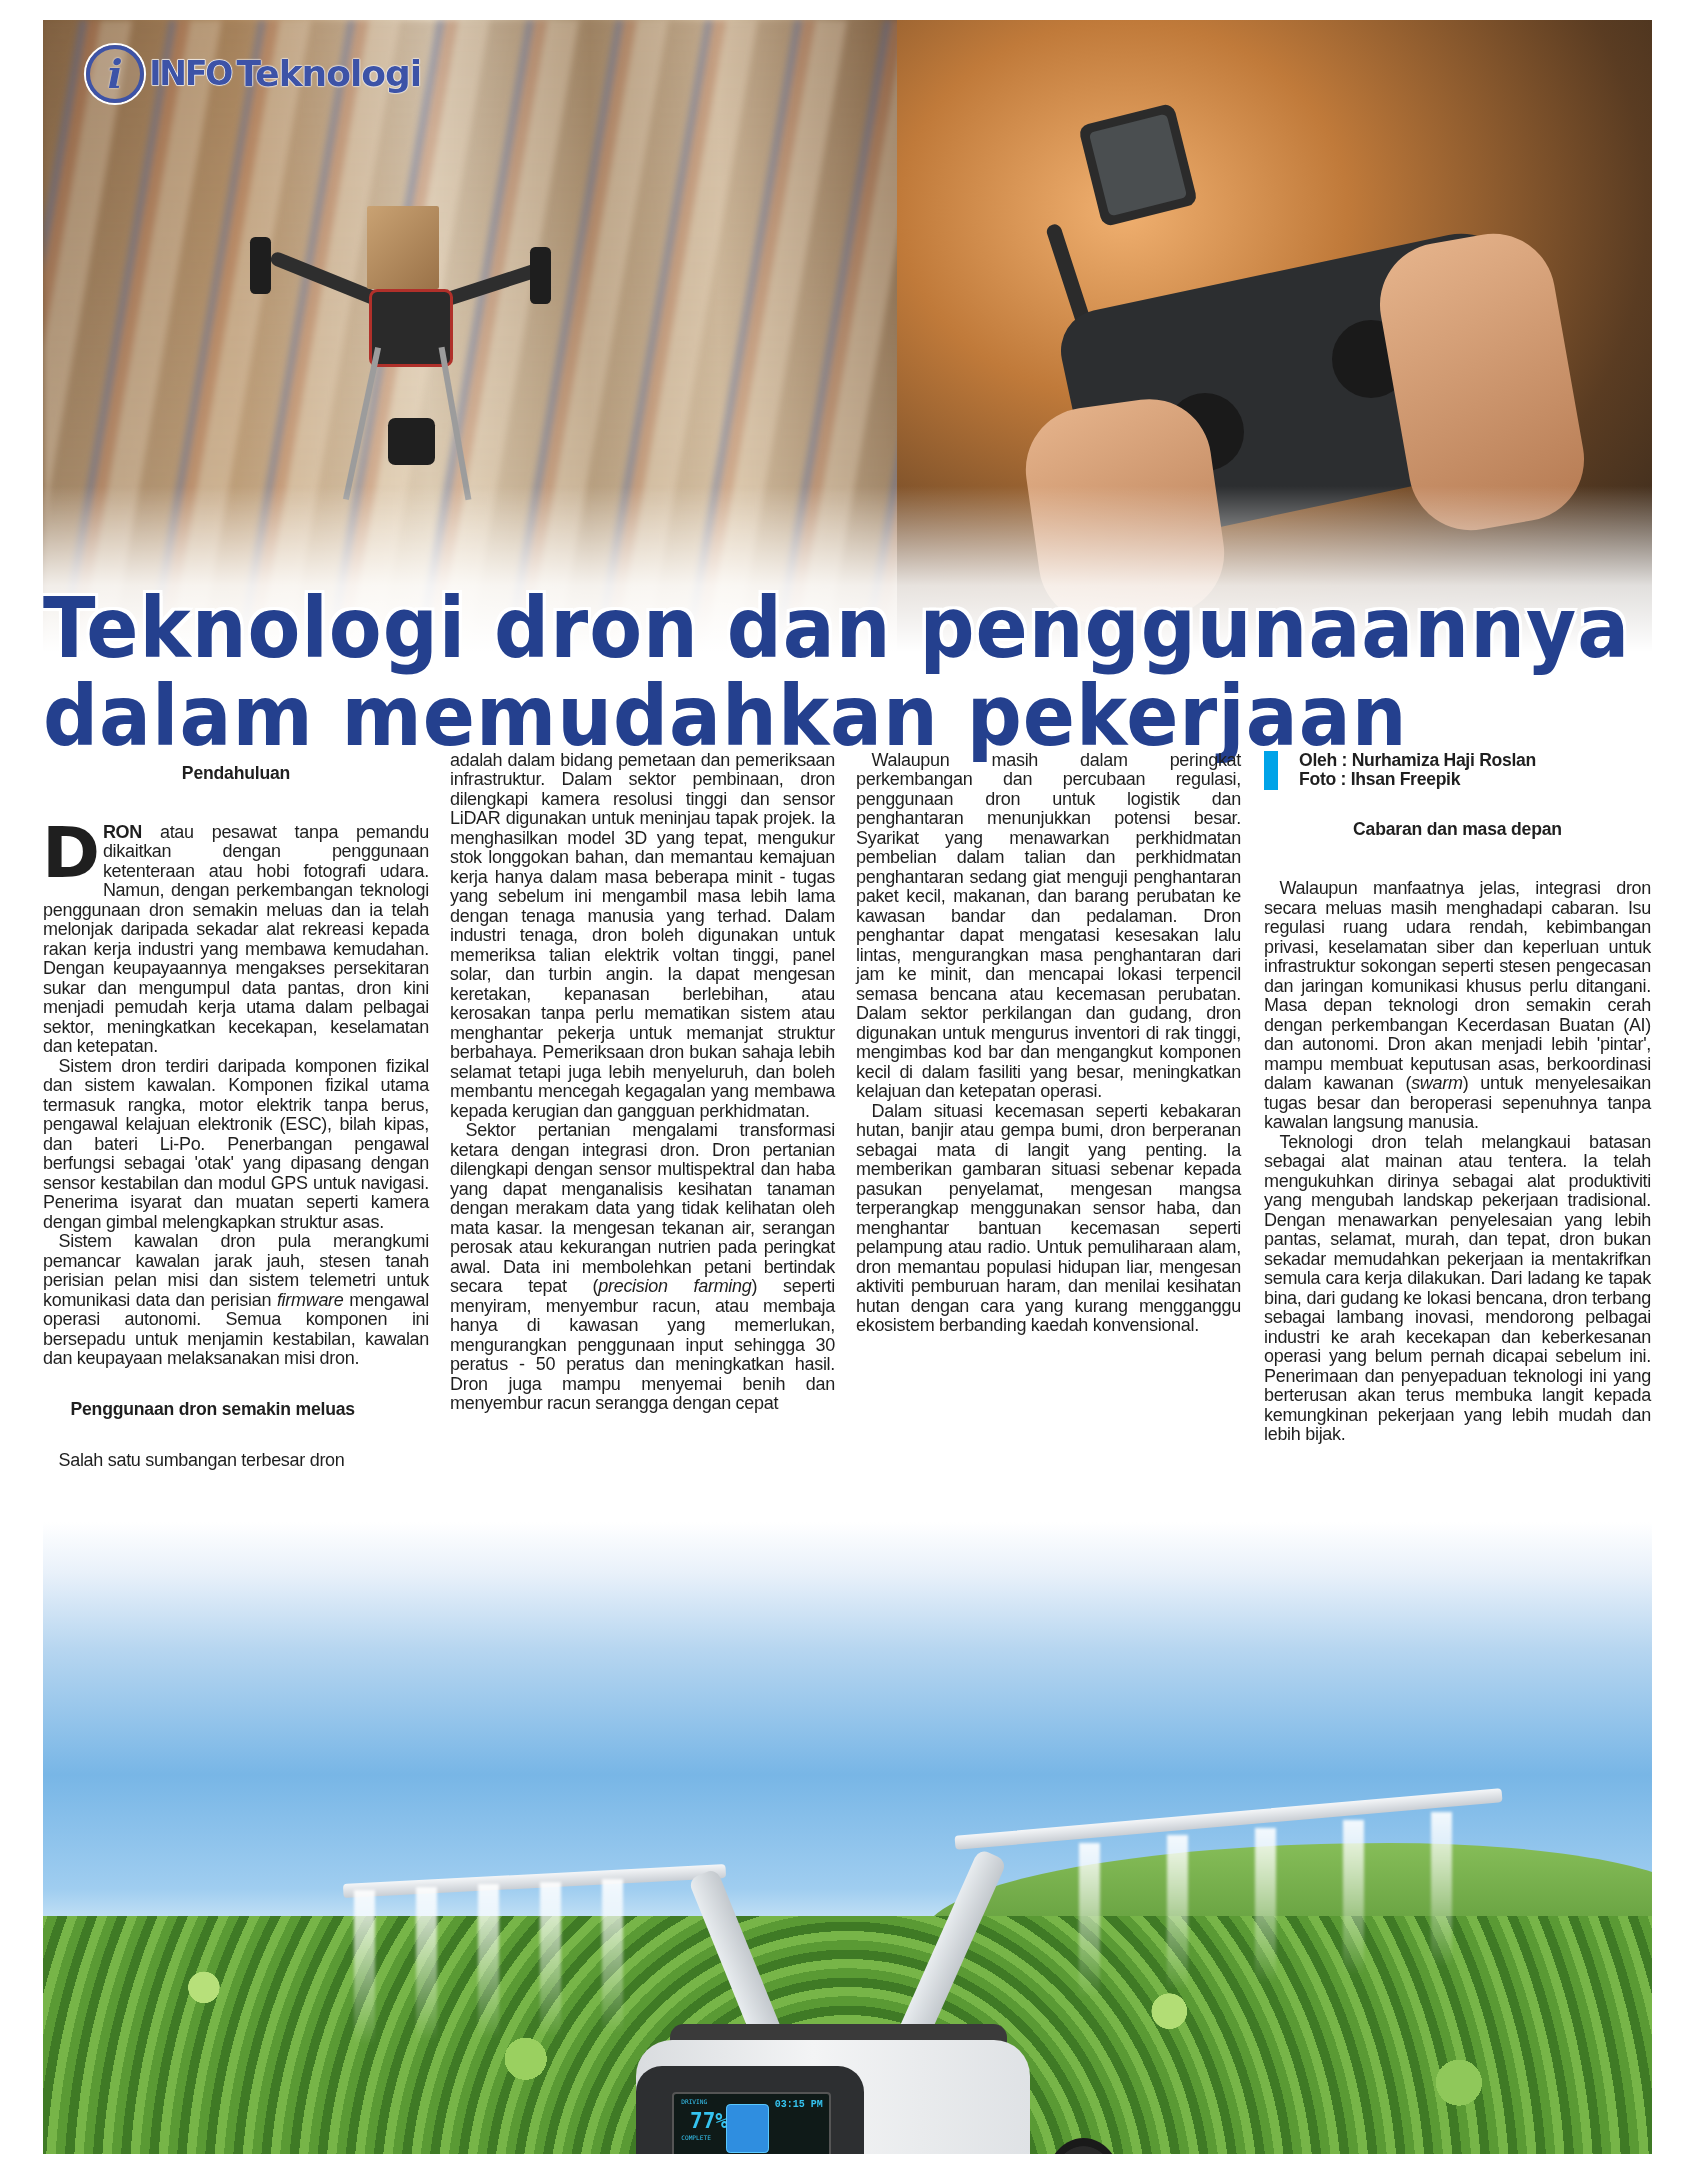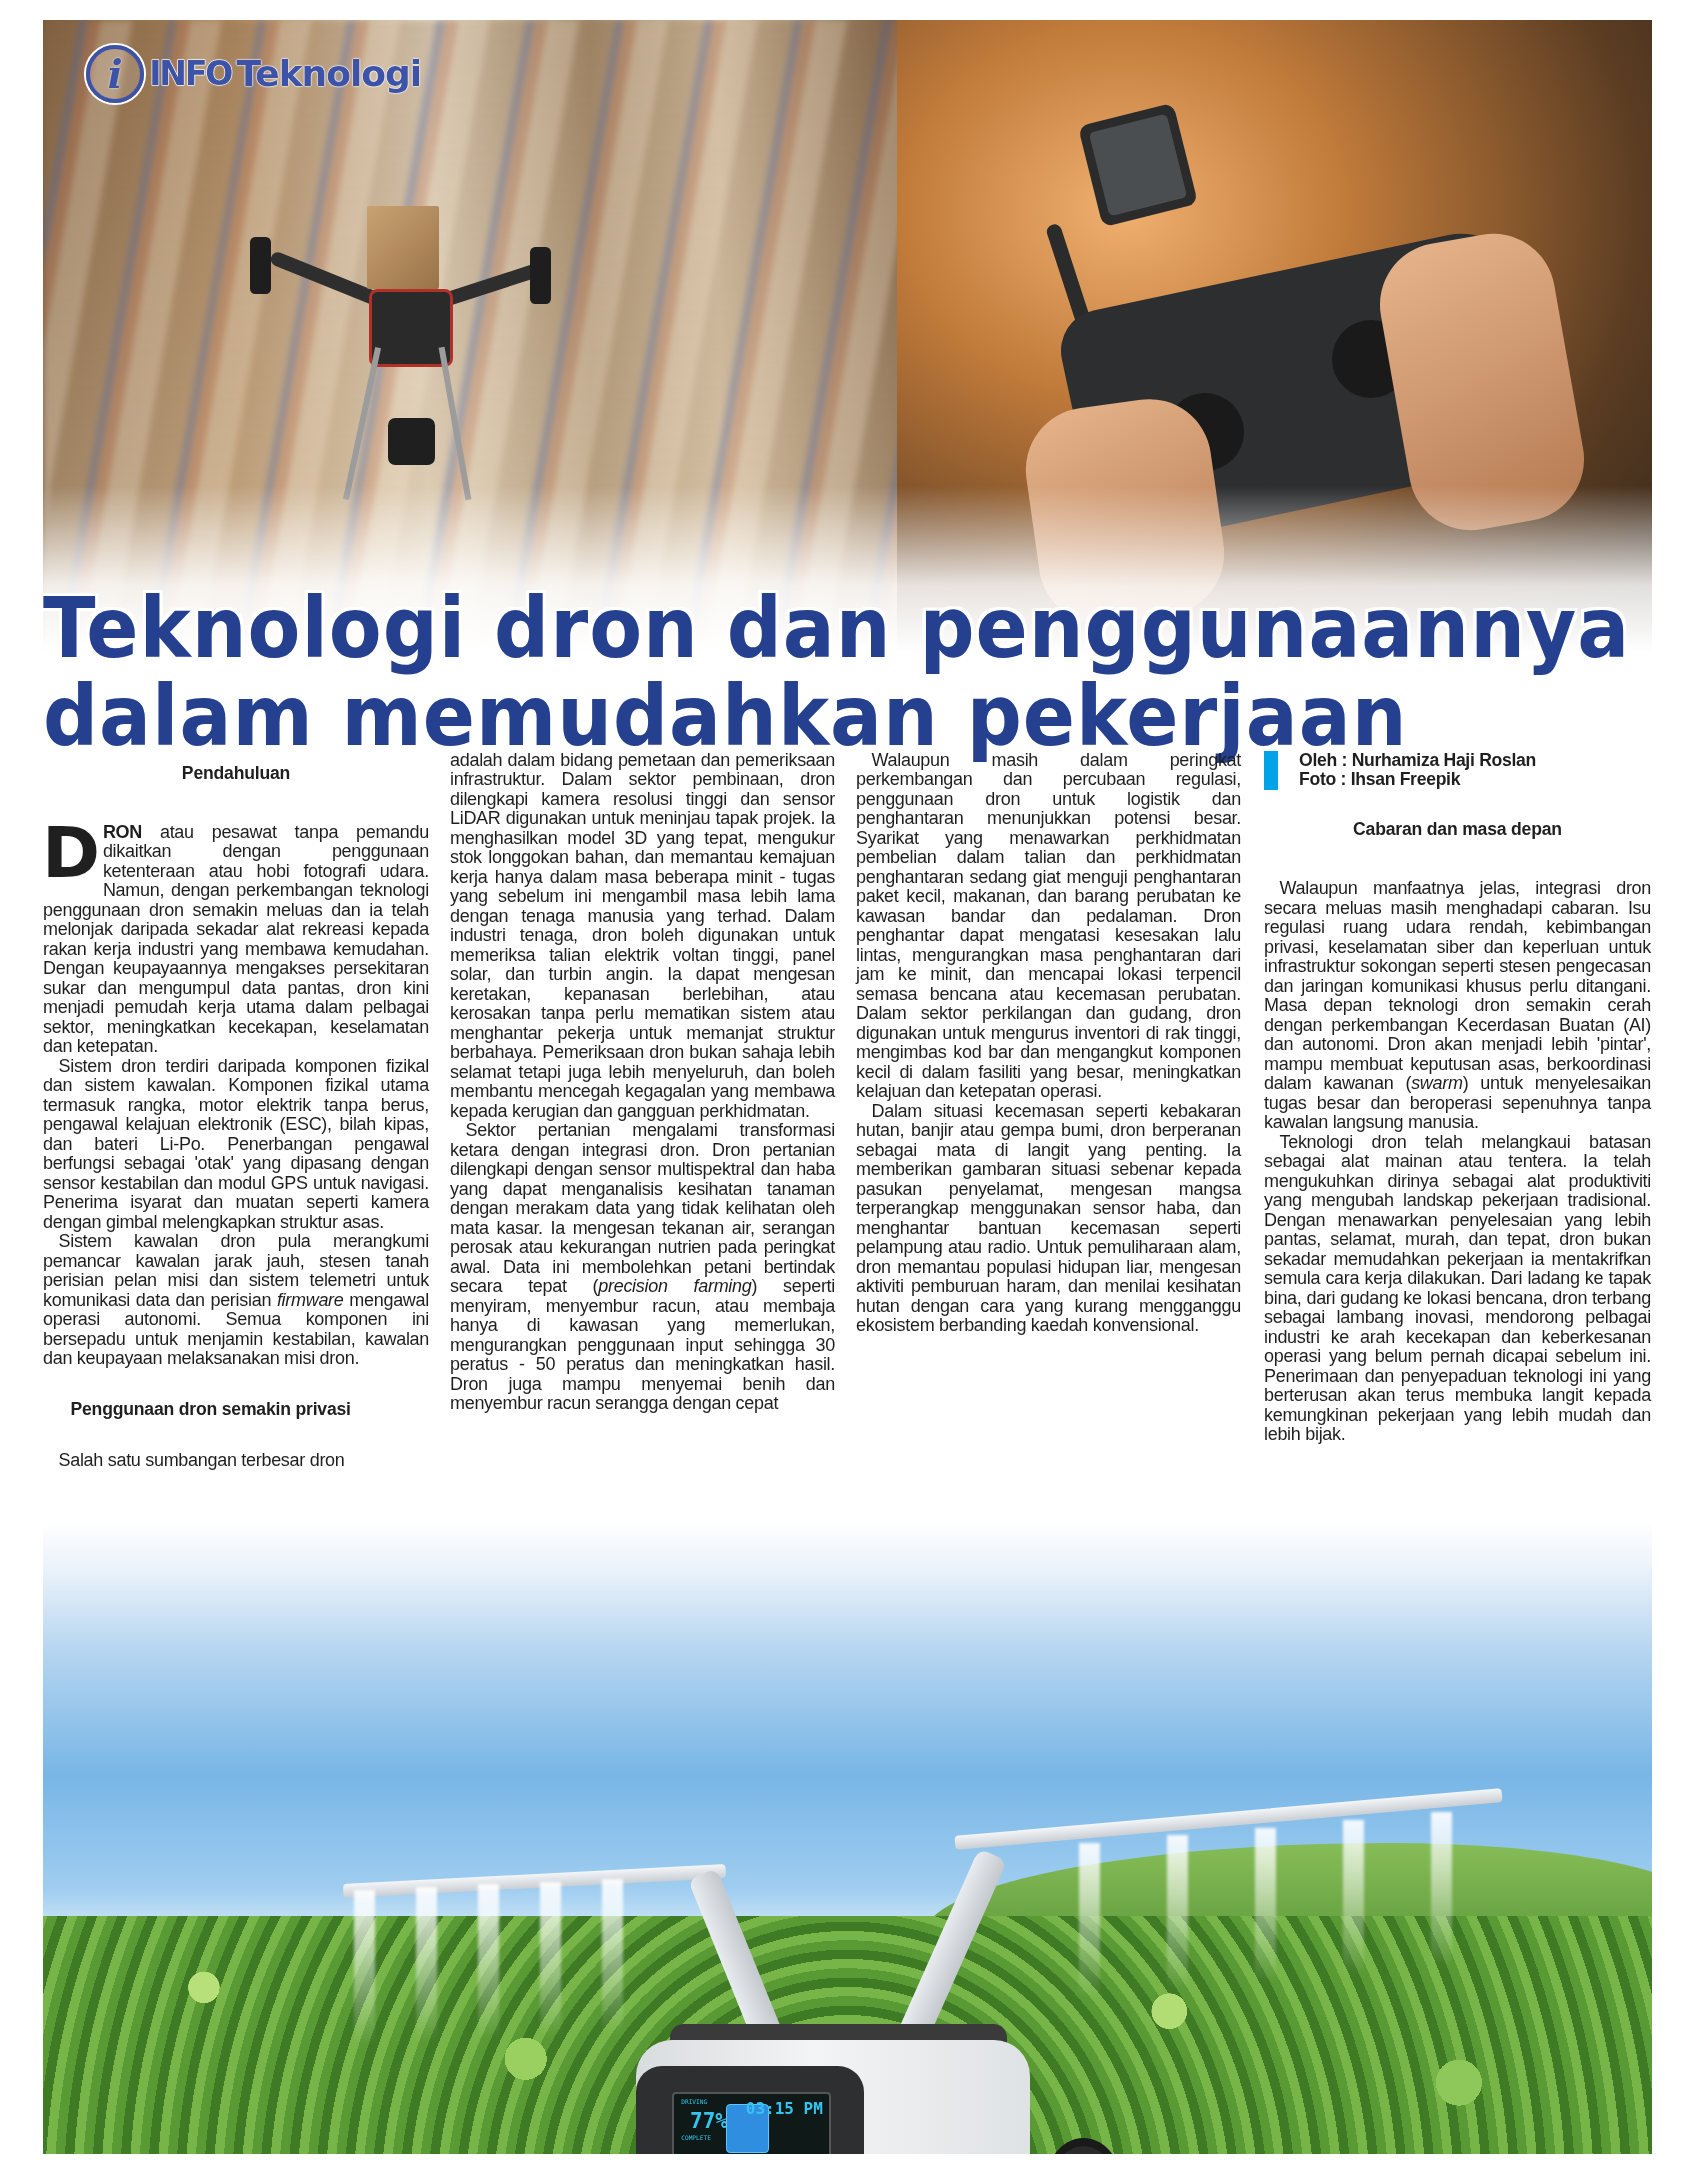--- a/index.html
+++ b/index.html
@@ -100,21 +100,21 @@
   .bottom .upright { position: absolute; width: 31px; height: 269px; background: linear-gradient(90deg,#e8ecef,#c3c8cd); border-radius: 10.4px; }
   .bottom .u1 { left: 694px; top: 342px; transform: rotate(-22deg); }
   .bottom .u2 { left: 880px; top: 321px; transform: rotate(24deg); }
   .bottom .rbody { position: absolute; left: 593px; top: 518px; width: 394px; height: 373px; background: linear-gradient(90deg,#d9dcdf 0%,#f3f4f5 45%,#dfe2e5 100%); border-radius: 36px 36px 31px 31px; }
   .bottom .rcap { position: absolute; left: 627px; top: 502px; width: 337px; height: 31px; background: #3a3a3a; border-radius: 13.5px 13.5px 0 0; }
   .bottom .rface { position: absolute; left: 593px; top: 544px; width: 228px; height: 233px; background: #2d2f31; border-radius: 26px; }
   .bottom .rscreen { position: absolute; left: 629px; top: 570px; width: 155px; height: 124px; background: #0f1a18; border-radius: 4.1px; border: 2.1px solid #555; color: #35c3f0; font-family: "DejaVu Sans Mono", monospace; font-size: 10.4px; }
   .bottom .rscreen .pct { position: absolute; left: 16px; top: 15.5px; font-size: 21px; font-weight: bold; }
   .bottom .rscreen .lbl { position: absolute; left: 7.2px; top: 4.1px; font-size: 6.2px; }
   .bottom .rscreen .lbl2 { position: absolute; left: 7.2px; top: 40px; font-size: 6.2px; }
-  .bottom .rscreen .time { position: absolute; right: 6.2px; top: 5.2px; font-size: 16px; font-weight: bold; }
+  .bottom .rscreen .time { position: absolute; right: 6.2px; top: 5.2px; font-size: 10px; font-weight: bold; font-family: Liberation Mono, monospace; }
   .bottom .rscreen .map { position: absolute; left: 52px; top: 10.4px; width: 41px; height: 47px; background: #2f8ee0; border: 1.6px solid #59c9ff; border-radius: 4.1px; }
   .bottom .wheel { position: absolute; width: 114px; height: 176px; background: radial-gradient(ellipse at center, #6a6a6a 0 24%, #2a2a2a 25% 60%, #1a1a1a 61%); border-radius: 50%; } .bottom .w3 { left: 999px; top: 616px; width: 83px; height: 114px; }
 </style>
 </head>
 <body>
 
 <div class="page">
 
   <div class="hero">
     <div class="left-blur"></div>
@@ -160,21 +160,21 @@
 
     <div class="col c1">
       <h3>Pendahuluan</h3>
       <div style="height:27px"></div>
       <p class="noindent">
         <span class="dropcap">D</span><span class="lead-bold">RON</span><span> atau pesawat tanpa pemandu dikaitkan dengan penggunaan ketenteraan atau hobi fotografi udara. Namun, dengan perkembangan teknologi penggunaan dron semakin meluas dan ia telah melonjak daripada sekadar alat rekreasi kepada rakan kerja industri yang membawa kemudahan. Dengan keupayaannya mengakses persekitaran sukar dan mengumpul data pantas, dron kini menjadi pemudah kerja utama dalam pelbagai sektor, meningkatkan kecekapan, keselamatan dan ketepatan.</span>
       </p>
       <p>Sistem dron terdiri daripada komponen fizikal dan sistem kawalan. Komponen fizikal utama termasuk rangka, motor elektrik tanpa berus, pengawal kelajuan elektronik (ESC), bilah kipas, dan bateri Li-Po. Penerbangan pengawal berfungsi sebagai 'otak' yang dipasang dengan sensor kestabilan dan modul GPS untuk navigasi. Penerima isyarat dan muatan seperti kamera dengan gimbal melengkapkan struktur asas.</p>
       <p><span>Sistem kawalan dron pula merangkumi pemancar kawalan jarak jauh, stesen tanah perisian pelan misi dan sistem telemetri untuk komunikasi data dan perisian </span><i>firmware</i><span> mengawal operasi autonomi. Semua komponen ini bersepadu untuk menjamin kestabilan, kawalan dan keupayaan melaksanakan misi dron.</span></p>
       <div style="height:18.6px"></div>
-      <h3 class="left">Penggunaan dron semakin privasi</h3>
+      <h3 class="left">Penggunaan dron semakin meluas</h3>
       <div style="height:18.6px"></div>
       <p>Salah satu sumbangan terbesar dron</p>
     </div>
 
     <div class="col c2">
       <p class="noindent">adalah dalam bidang pemetaan dan pemeriksaan infrastruktur. Dalam sektor pembinaan, dron dilengkapi kamera resolusi tinggi dan sensor LiDAR digunakan untuk meninjau tapak projek. Ia menghasilkan model 3D yang tepat, mengukur stok longgokan bahan, dan memantau kemajuan kerja hanya dalam masa beberapa minit - tugas yang sebelum ini mengambil masa lebih lama dengan tenaga manusia yang terhad. Dalam industri tenaga, dron boleh digunakan untuk memeriksa talian elektrik voltan tinggi, panel solar, dan turbin angin. Ia dapat mengesan keretakan, kepanasan berlebihan, atau kerosakan tanpa perlu mematikan sistem atau menghantar pekerja untuk memanjat struktur berbahaya. Pemeriksaan dron bukan sahaja lebih selamat tetapi juga lebih menyeluruh, dan boleh membantu mencegah kegagalan yang membawa kepada kerugian dan gangguan perkhidmatan.</p>
       <p><span>Sektor pertanian mengalami transformasi ketara dengan integrasi dron. Dron pertanian dilengkapi dengan sensor multispektral dan haba yang dapat menganalisis kesihatan tanaman dengan merakam data yang tidak kelihatan oleh mata kasar. Ia mengesan tekanan air, serangan perosak atau kekurangan nutrien pada peringkat awal. Data ini membolehkan petani bertindak secara tepat (</span><i>precision farming</i><span>) seperti menyiram, menyembur racun, atau membaja hanya di kawasan yang memerlukan, mengurangkan penggunaan input sehingga 30 peratus - 50 peratus dan meningkatkan hasil. Dron juga mampu menyemai benih dan menyembur racun serangga dengan cepat</span></p>
     </div>
 
     <div class="col c3">

